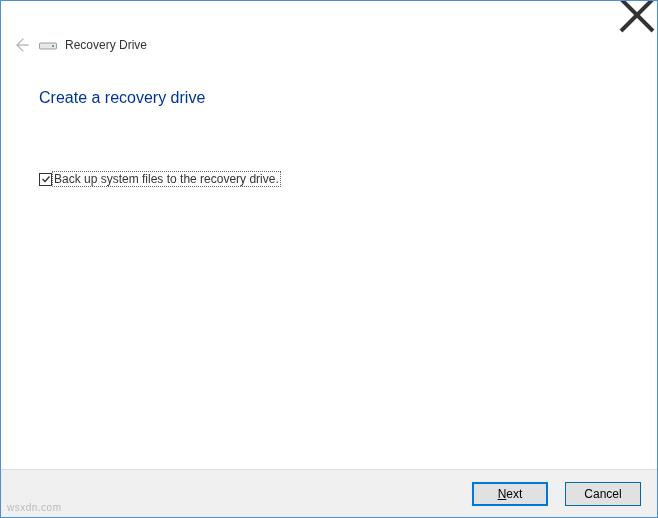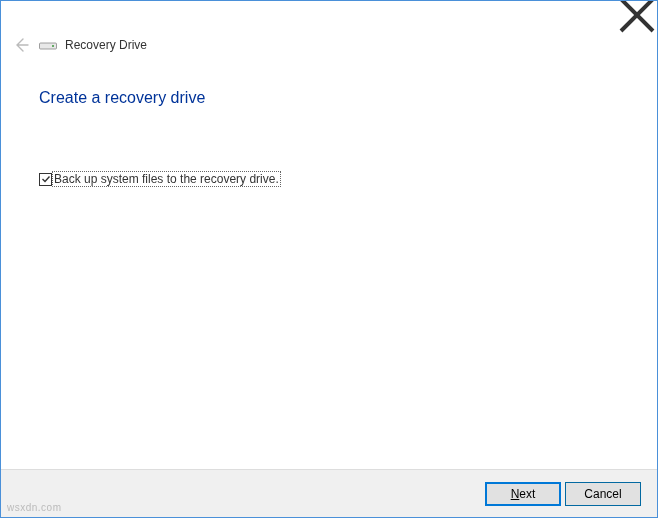--- a/index.html
+++ b/index.html
@@ -114,21 +114,21 @@
       bottom: 0;
       left: 0;
       right: 0;
       height: 48px;
       border-top: 1px solid #ddd;
       background: #f0f0f0;
       display: flex;
       align-items: center;
       justify-content: flex-end;
       padding-right: 16px;
-      gap: 4px;
+      gap: 17px;
     }
     .btn {
       min-width: 76px;
       height: 24px;
       background: #e1e1e1;
       border: 1px solid #0369a1;
       font-size: 12px;
       font-family: inherit;
       cursor: pointer;
       display: flex;

